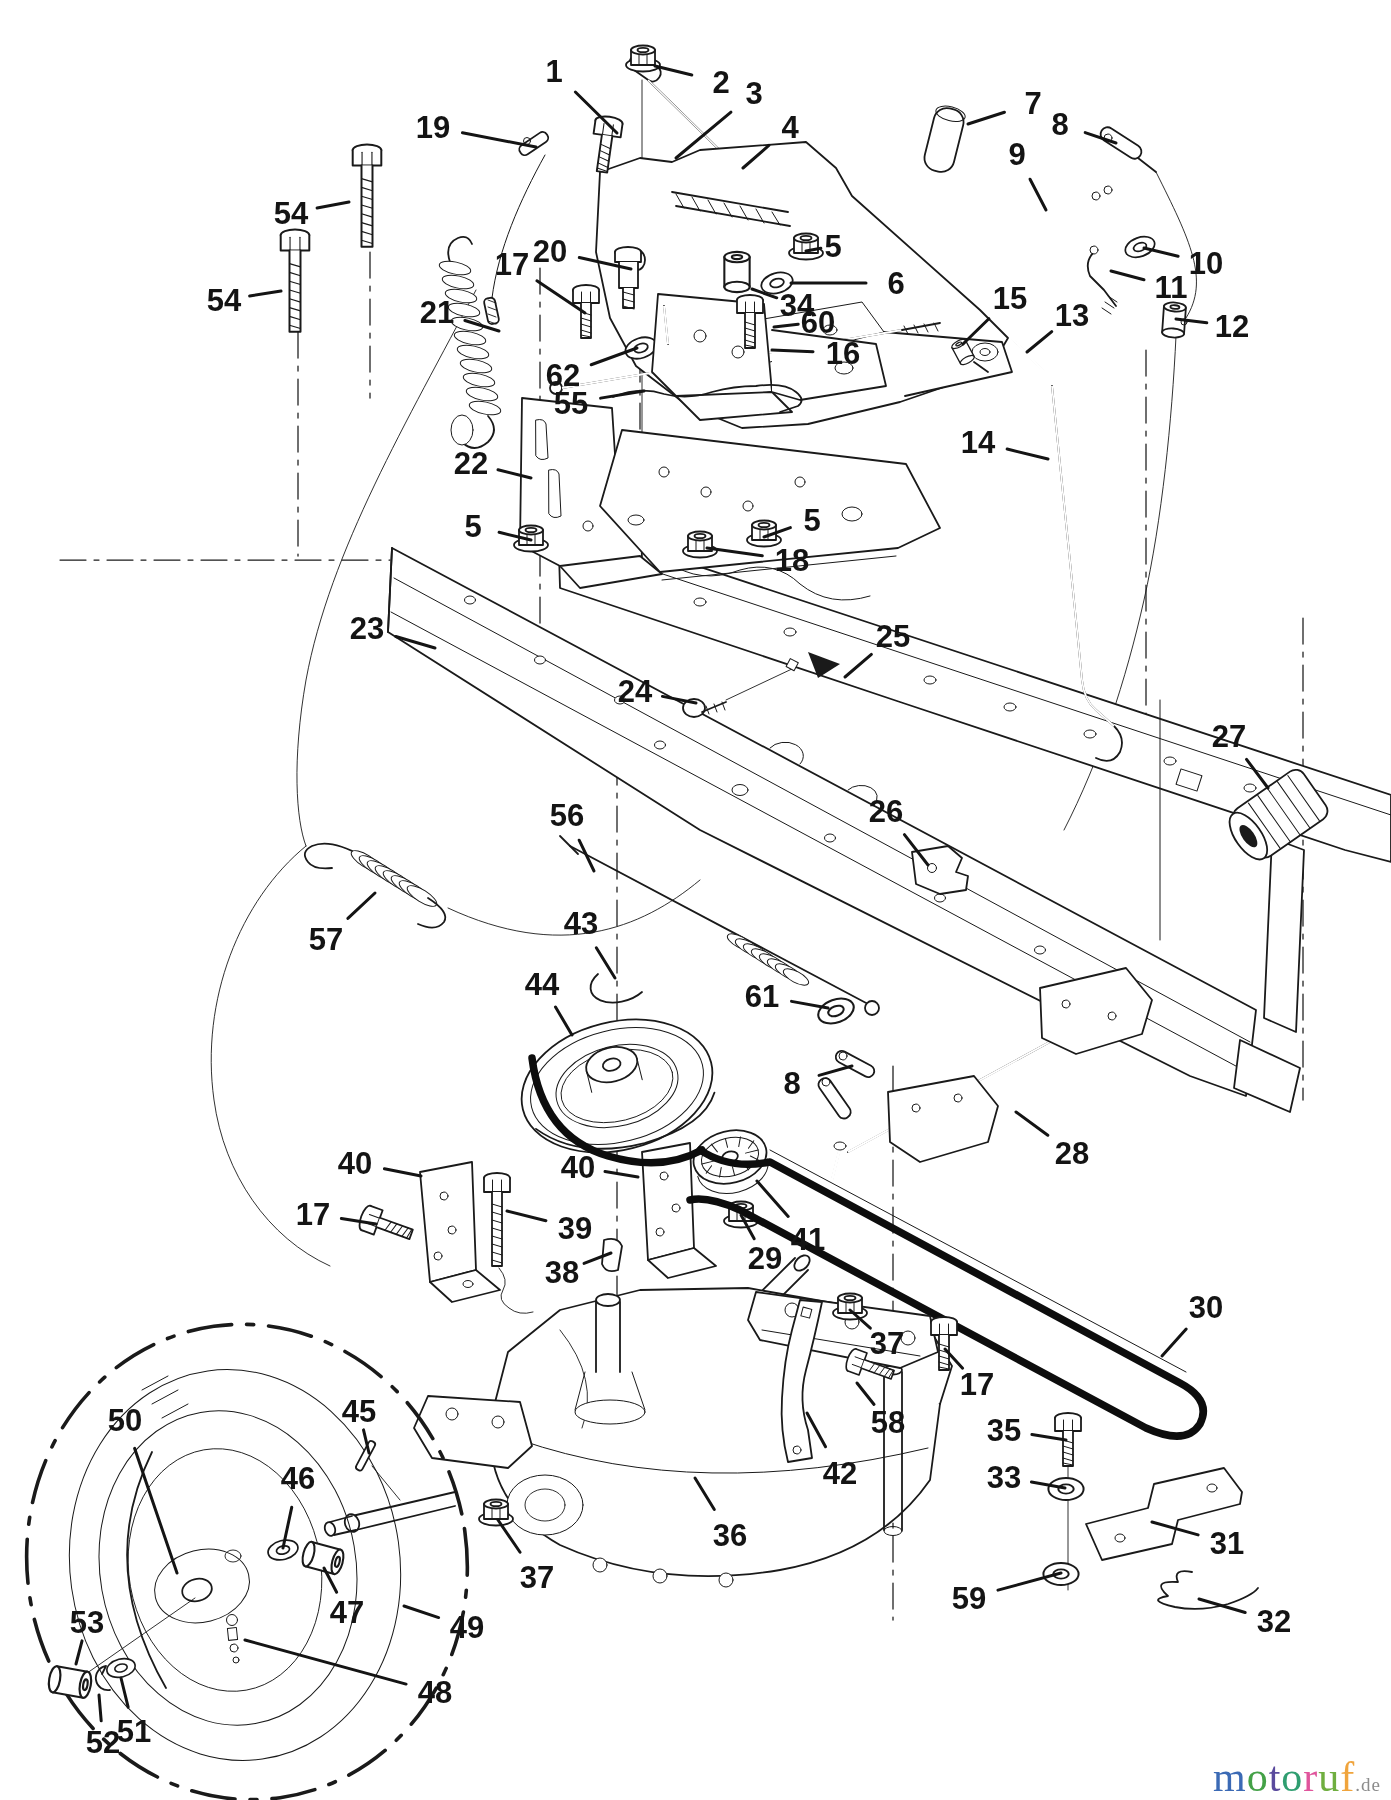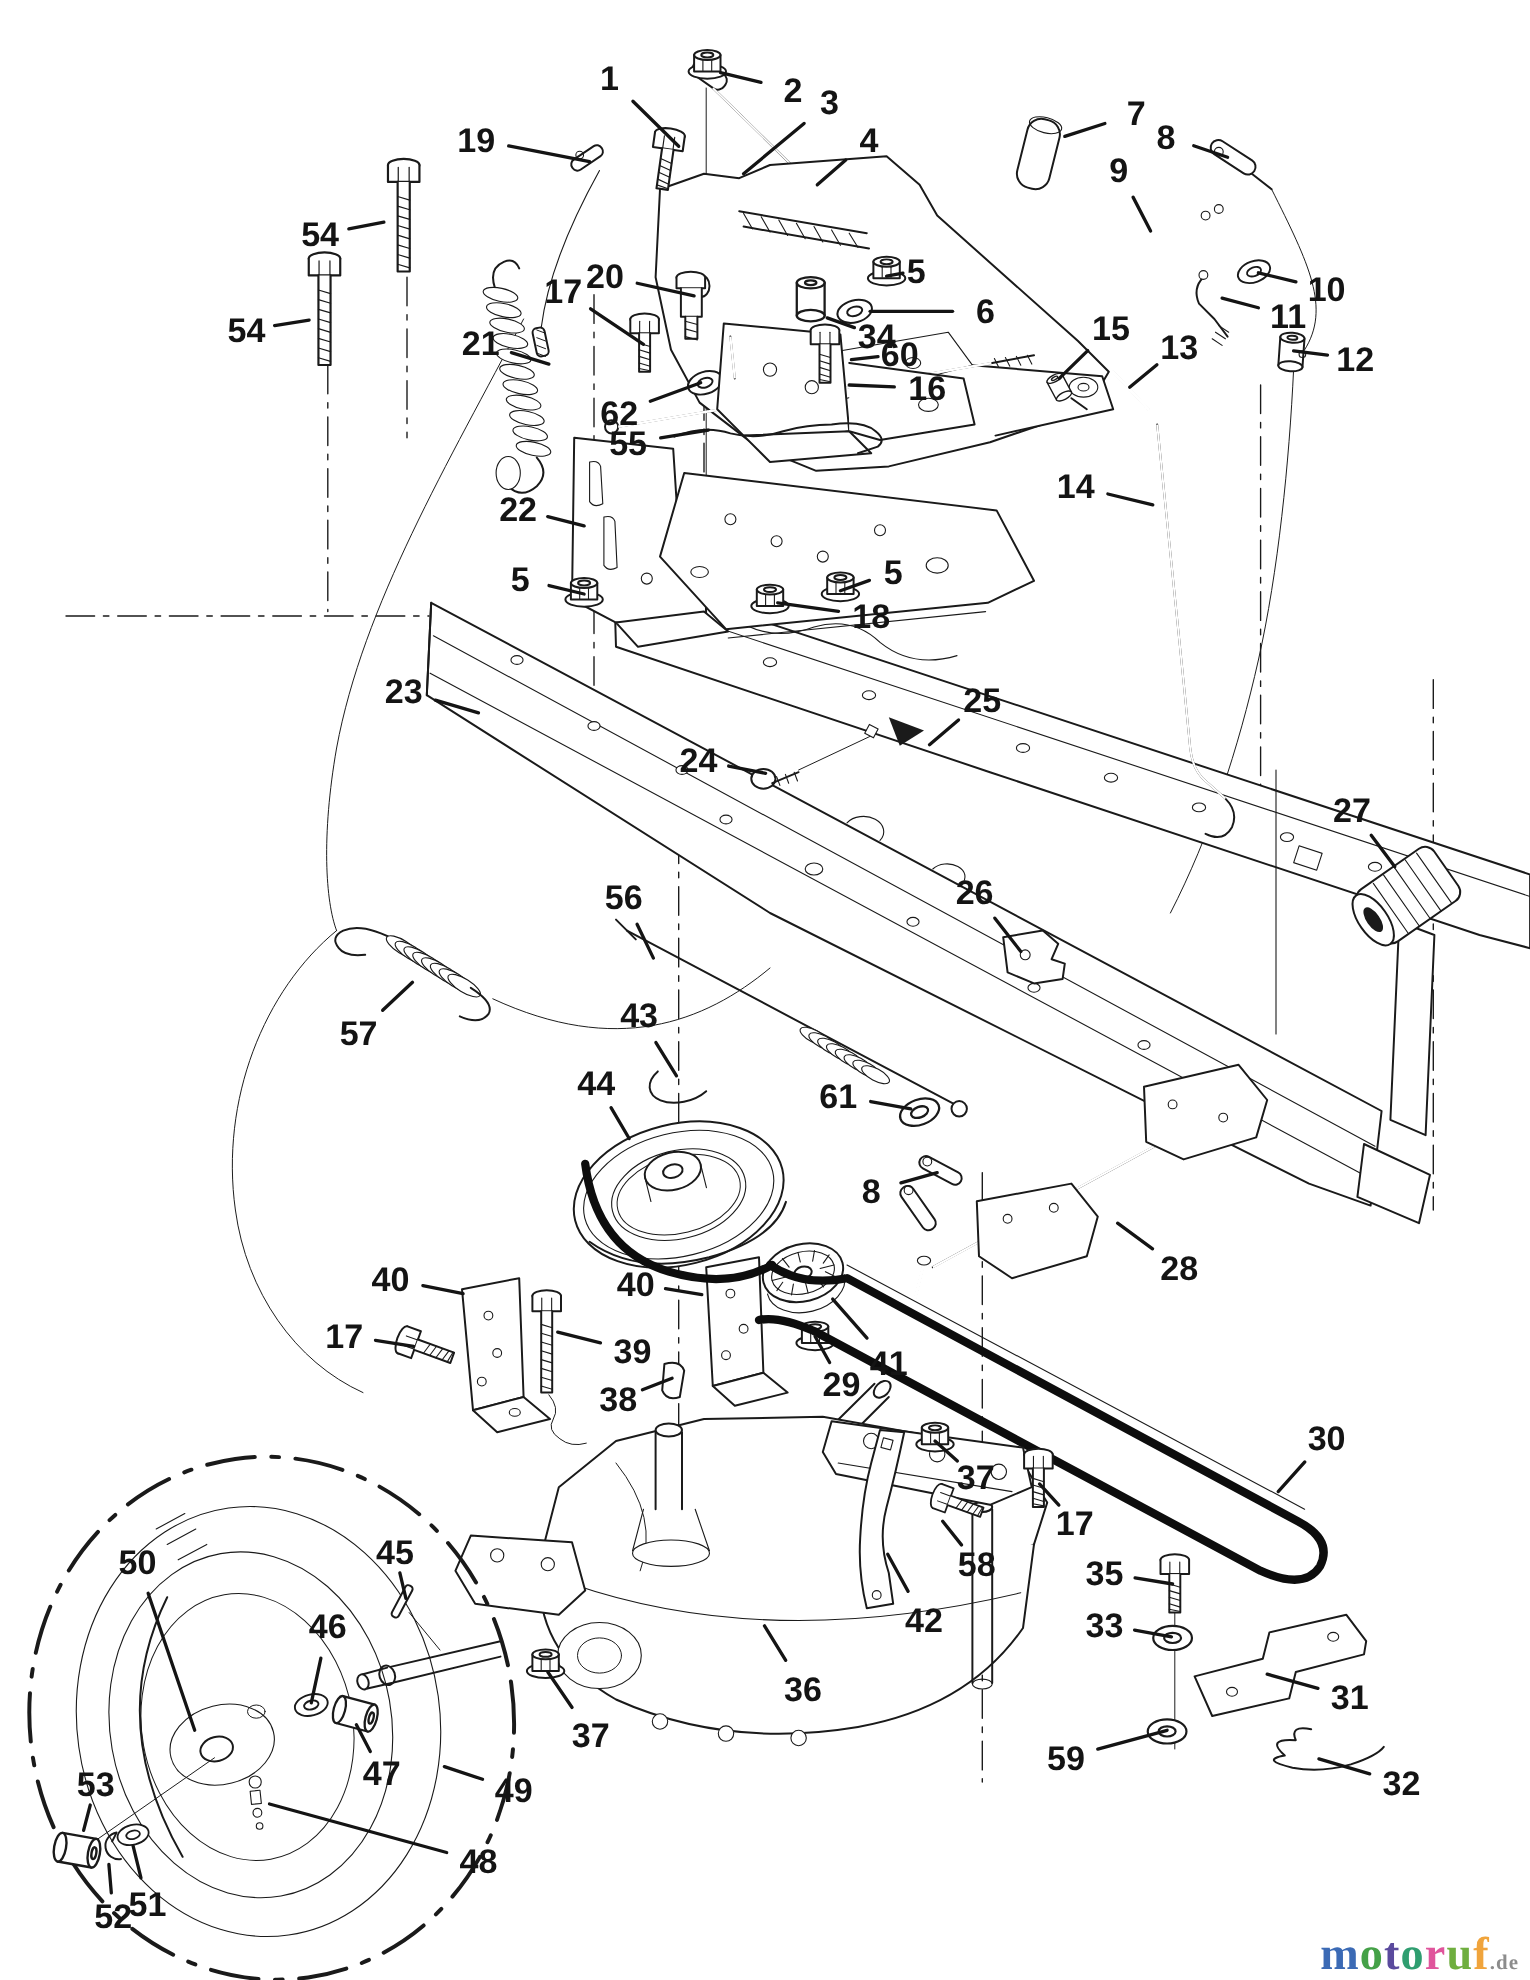--- a/index.html
+++ b/index.html
@@ -10,21 +10,21 @@
   .fw{fill:#ffffff}
   .fb{fill:#1a1a1a;stroke:none}
   .thin{stroke-width:1}
   .hair{stroke-width:0.9}
   .phantom{stroke-dasharray:26 8 5 8;stroke-width:1.25}
   .tiredash{stroke-dasharray:44 15 7 15;stroke-width:3.6}
   .belt{stroke:#0d0d0d;stroke-width:7.5;fill:none;stroke-linecap:round;stroke-linejoin:round}
   .leader{stroke:#141414;stroke-width:3;stroke-linecap:round}
   .callout-label{font-family:"Liberation Sans",sans-serif;font-weight:700;font-size:31px;fill:#141414}
   #watermark{position:absolute;right:10px;bottom:2px;font-family:"Liberation Serif",serif;
-             font-weight:700;font-size:42px;letter-spacing:1px;line-height:1}
+             font-weight:400;font-size:42px;letter-spacing:1px;line-height:1}
   #watermark .suffix{font-size:19px}
 </style>
 </head>
 <body>
 
 <div id="stage">
 <svg id="diagram-svg" width="1391" height="1800" viewBox="0 0 1391 1800" xmlns="http://www.w3.org/2000/svg">
 
   <defs>
     <g id="g-bolt">

